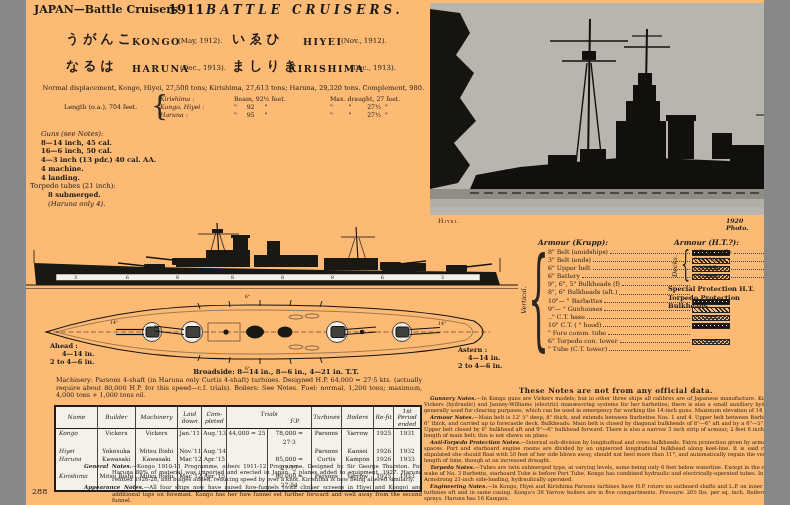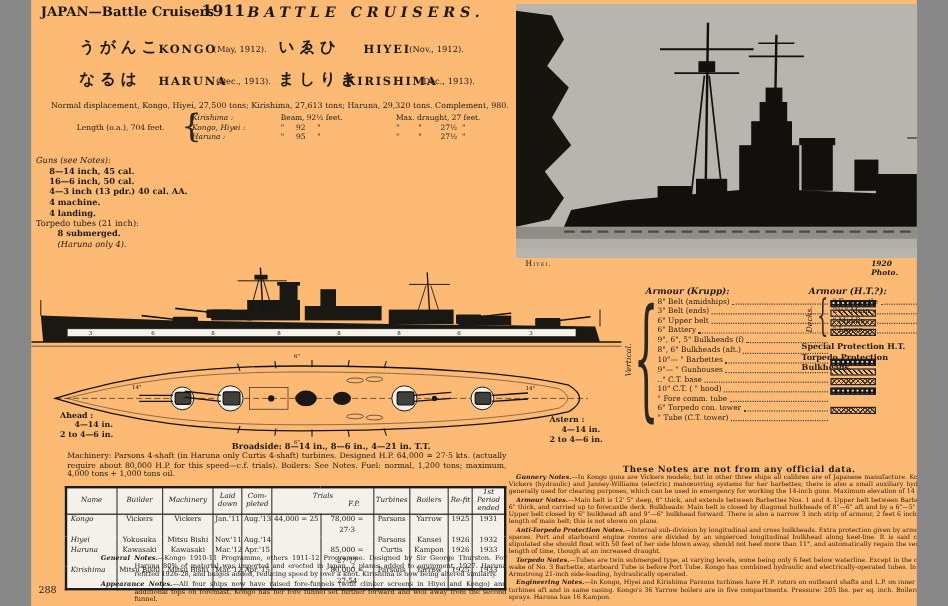--- a/index.html
+++ b/index.html
@@ -15,21 +15,21 @@
   .year { font-size:13px; font-weight:bold; }
   .main-title { font-size:12px; font-weight:bold; letter-spacing:4px; }
   .subtitle { font-size:7.5px; letter-spacing:0.5px; }
   .kana { font-size:13px; font-weight:bold; letter-spacing:4px; font-family:"DejaVu Sans",sans-serif; }
   .shipname { font-size:9.5px; font-weight:bold; letter-spacing:1.5px; }
   .shipdate { font-size:7px; }
   .bodytext { font-size:6.8px; line-height:1.25; }
   .small { font-size:6.3px; }
   
   .guns div { font-size:6.9px; line-height:8.7px; }
-  .guns .hd { font-style:italic; }
+  .guns .hd { font-style:italic;margin-left:11px; }
   .guns .ind { padding-left:11px; font-weight:bold; }
   .guns .ind2 { padding-left:18px; }
   
   .arm-row { display:flex; align-items:flex-end; width:100%; font-size:6.2px; line-height:8.1px; }
   .arm-lead { flex:1; border-bottom:1px dotted #444; margin:0 2px 2px 2px; min-width:6px; }
   .sw { width:38px; height:6px; border:1px solid #222; box-sizing:border-box; flex:none; }
   .sw-dots { background-color:#171614;
      background-image:radial-gradient(circle at 1.5px 1.5px, #f3f1ea 0.8px, rgba(0,0,0,0) 1px);
      background-size:4px 3px; }
   .sw-diag { background:repeating-linear-gradient(45deg,#26241f 0 1.1px,rgba(0,0,0,0) 1.1px 3px); border:1px solid #26241f; }

